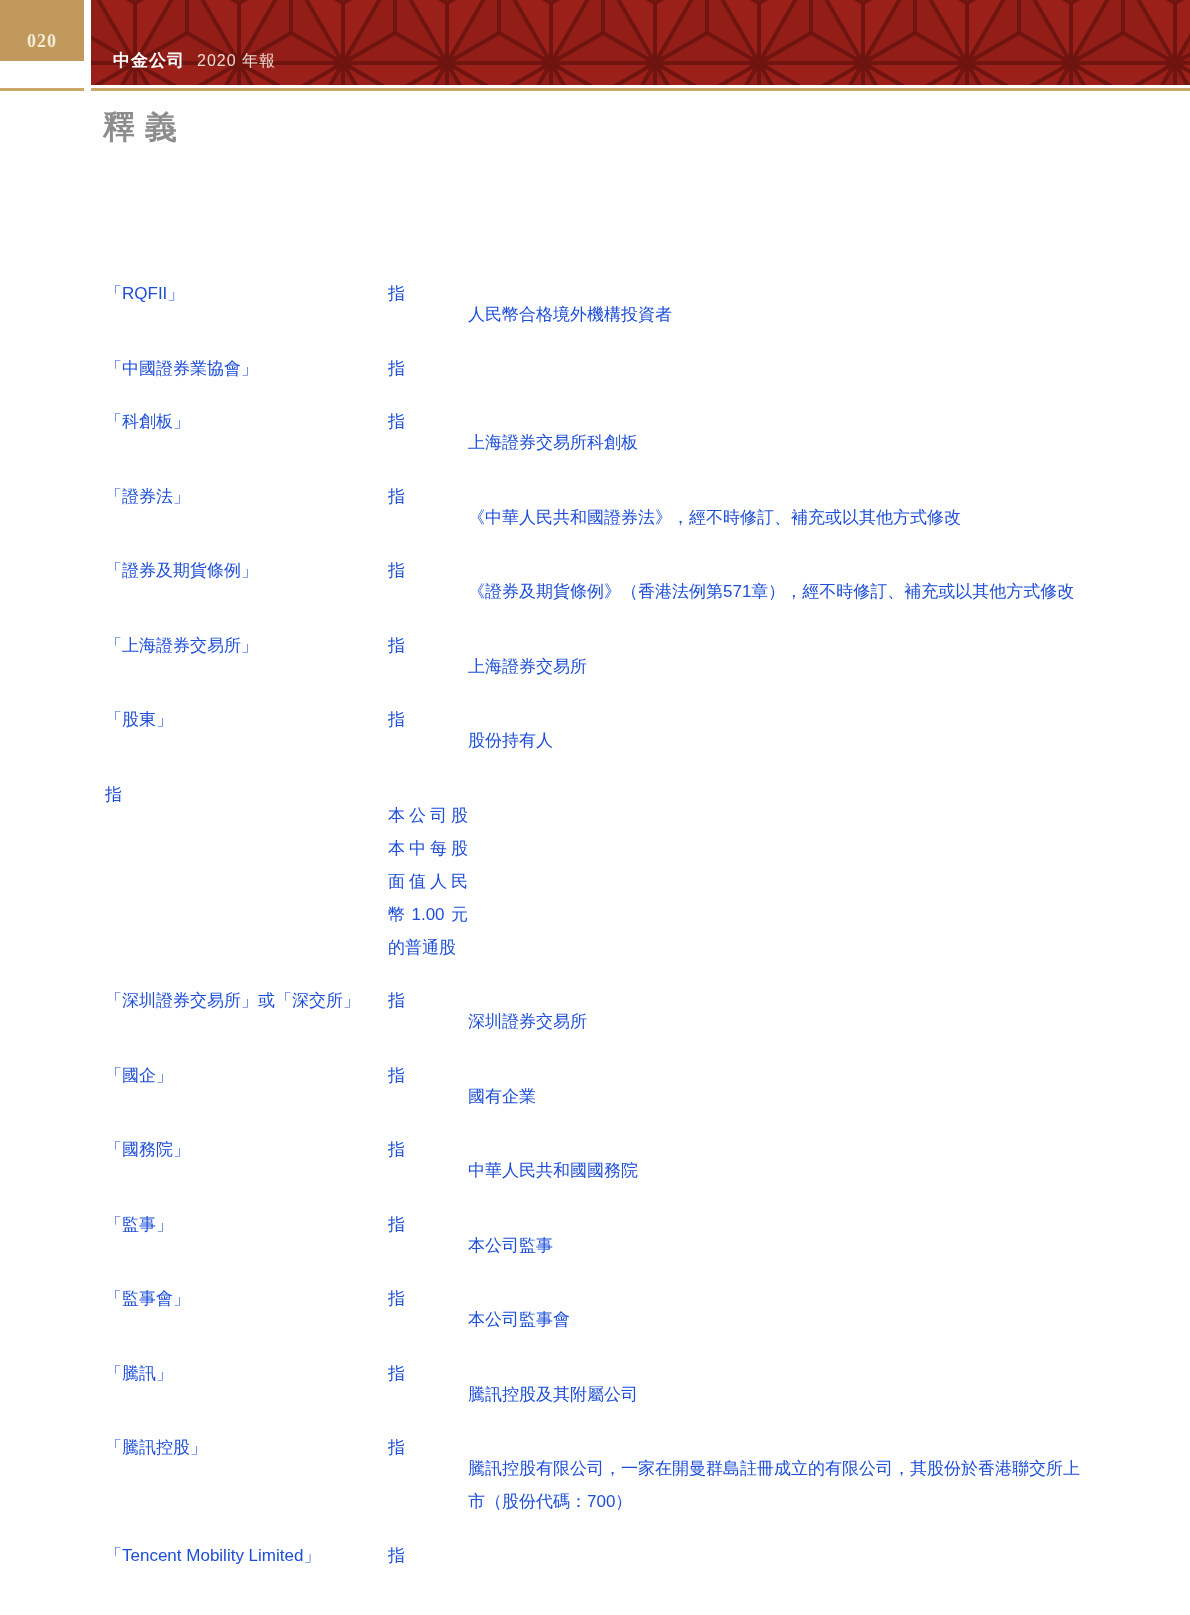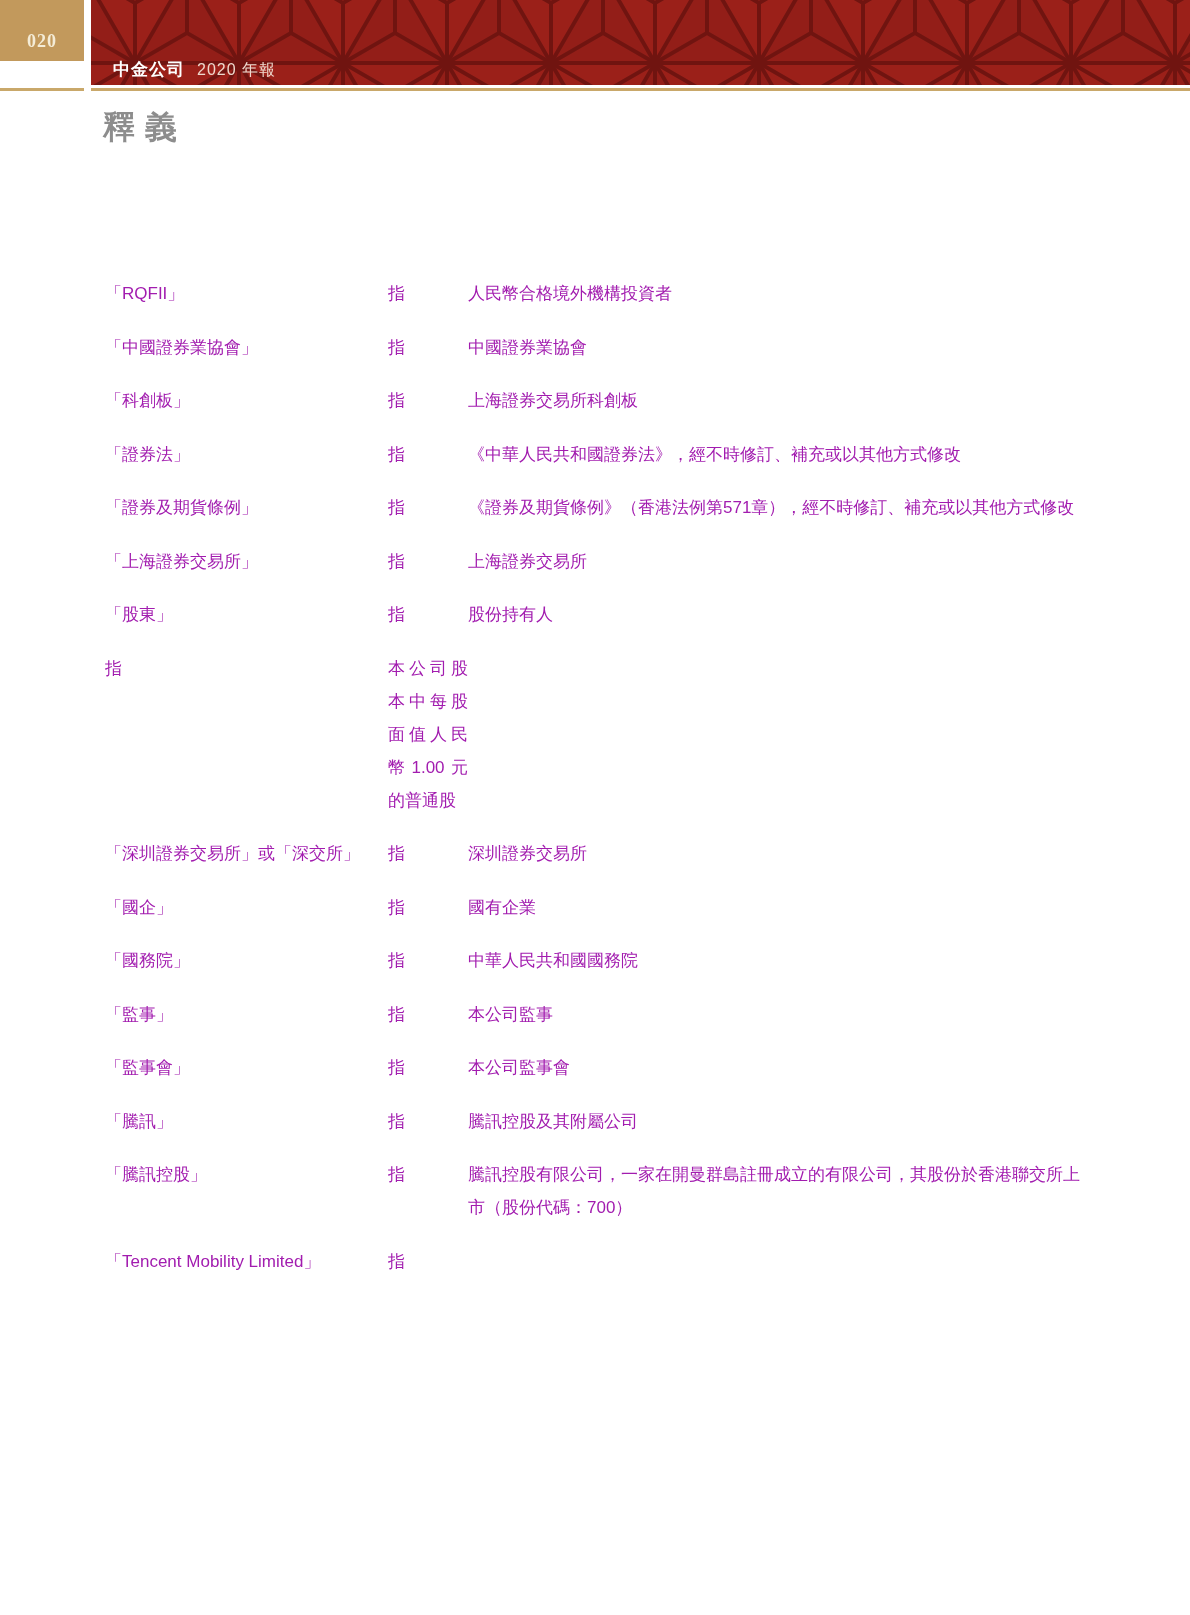--- a/index.html
+++ b/index.html
@@ -20,21 +20,21 @@
     font-family:"Liberation Serif", serif;
     font-size:18px;font-weight:700;color:#f4ecd6;letter-spacing:1px;
     padding-top:22px;
   }
   .red-banner{
     position:absolute;left:91px;top:0;right:0;height:85px;
     background:#9b2019;overflow:hidden;
   }
   .red-banner svg{position:absolute;left:0;top:0;}
   .banner-text{
-    position:absolute;left:22px;top:58px;
+    position:absolute;left:22px;top:49px;
     white-space:nowrap;
   }
   .brand{font-size:17px;font-weight:700;color:#ffffff;letter-spacing:1px;}
   .edition{font-size:16px;font-weight:400;color:#eed9cd;margin-left:12px;letter-spacing:1px;}
   .gold-rule{position:absolute;top:88px;height:3px;background:#c9a86a;}
   .gold-rule.left{left:0;width:84px;}
   .gold-rule.right{left:91px;right:0;}
   
   .page-title{
     position:absolute;left:103px;top:106px;
@@ -42,25 +42,25 @@
     font-size:32px;font-weight:700;color:#8d8d8d;letter-spacing:10px;
   }
   
   .def-list{
     position:absolute;left:105px;top:277px;width:975px;
   }
   .def-row{
     display:grid;
     grid-template-columns:283px 80px 612px;
     margin-bottom:20.5px;
-    font-size:17px;line-height:33px;color:#a21caf;
+    font-size:17px;line-height:33px;color:#1d4ed8;
   }
   .def-row .term{text-align:left;}
   .def-row .conn{text-align:left;}
-  .def-row .def{text-align:justify;text-justify:inter-ideograph;}
+  .def-row .def{text-align:justify;text-justify:inter-ideograph;margin-top:21px;}
 </style>
 </head>
 <body>
 
 <div id="page">
 
   <div class="gold-block">
     <span class="page-num">020</span>
   </div>
 
@@ -101,21 +101,20 @@
 
   <div class="def-list">
       <div class="def-row">
       <div class="term">「RQFII」</div>
       <div class="conn">指</div>
       <div class="def">人民幣合格境外機構投資者</div>
     </div>
       <div class="def-row">
       <div class="term">「中國證券業協會」</div>
       <div class="conn">指</div>
-      <div class="def">中國證券業協會</div>
     </div>
       <div class="def-row">
       <div class="term">「科創板」</div>
       <div class="conn">指</div>
       <div class="def">上海證券交易所科創板</div>
     </div>
       <div class="def-row">
       <div class="term">「證券法」</div>
       <div class="conn">指</div>
       <div class="def">《中華人民共和國證券法》，經不時修訂、補充或以其他方式修改</div>

